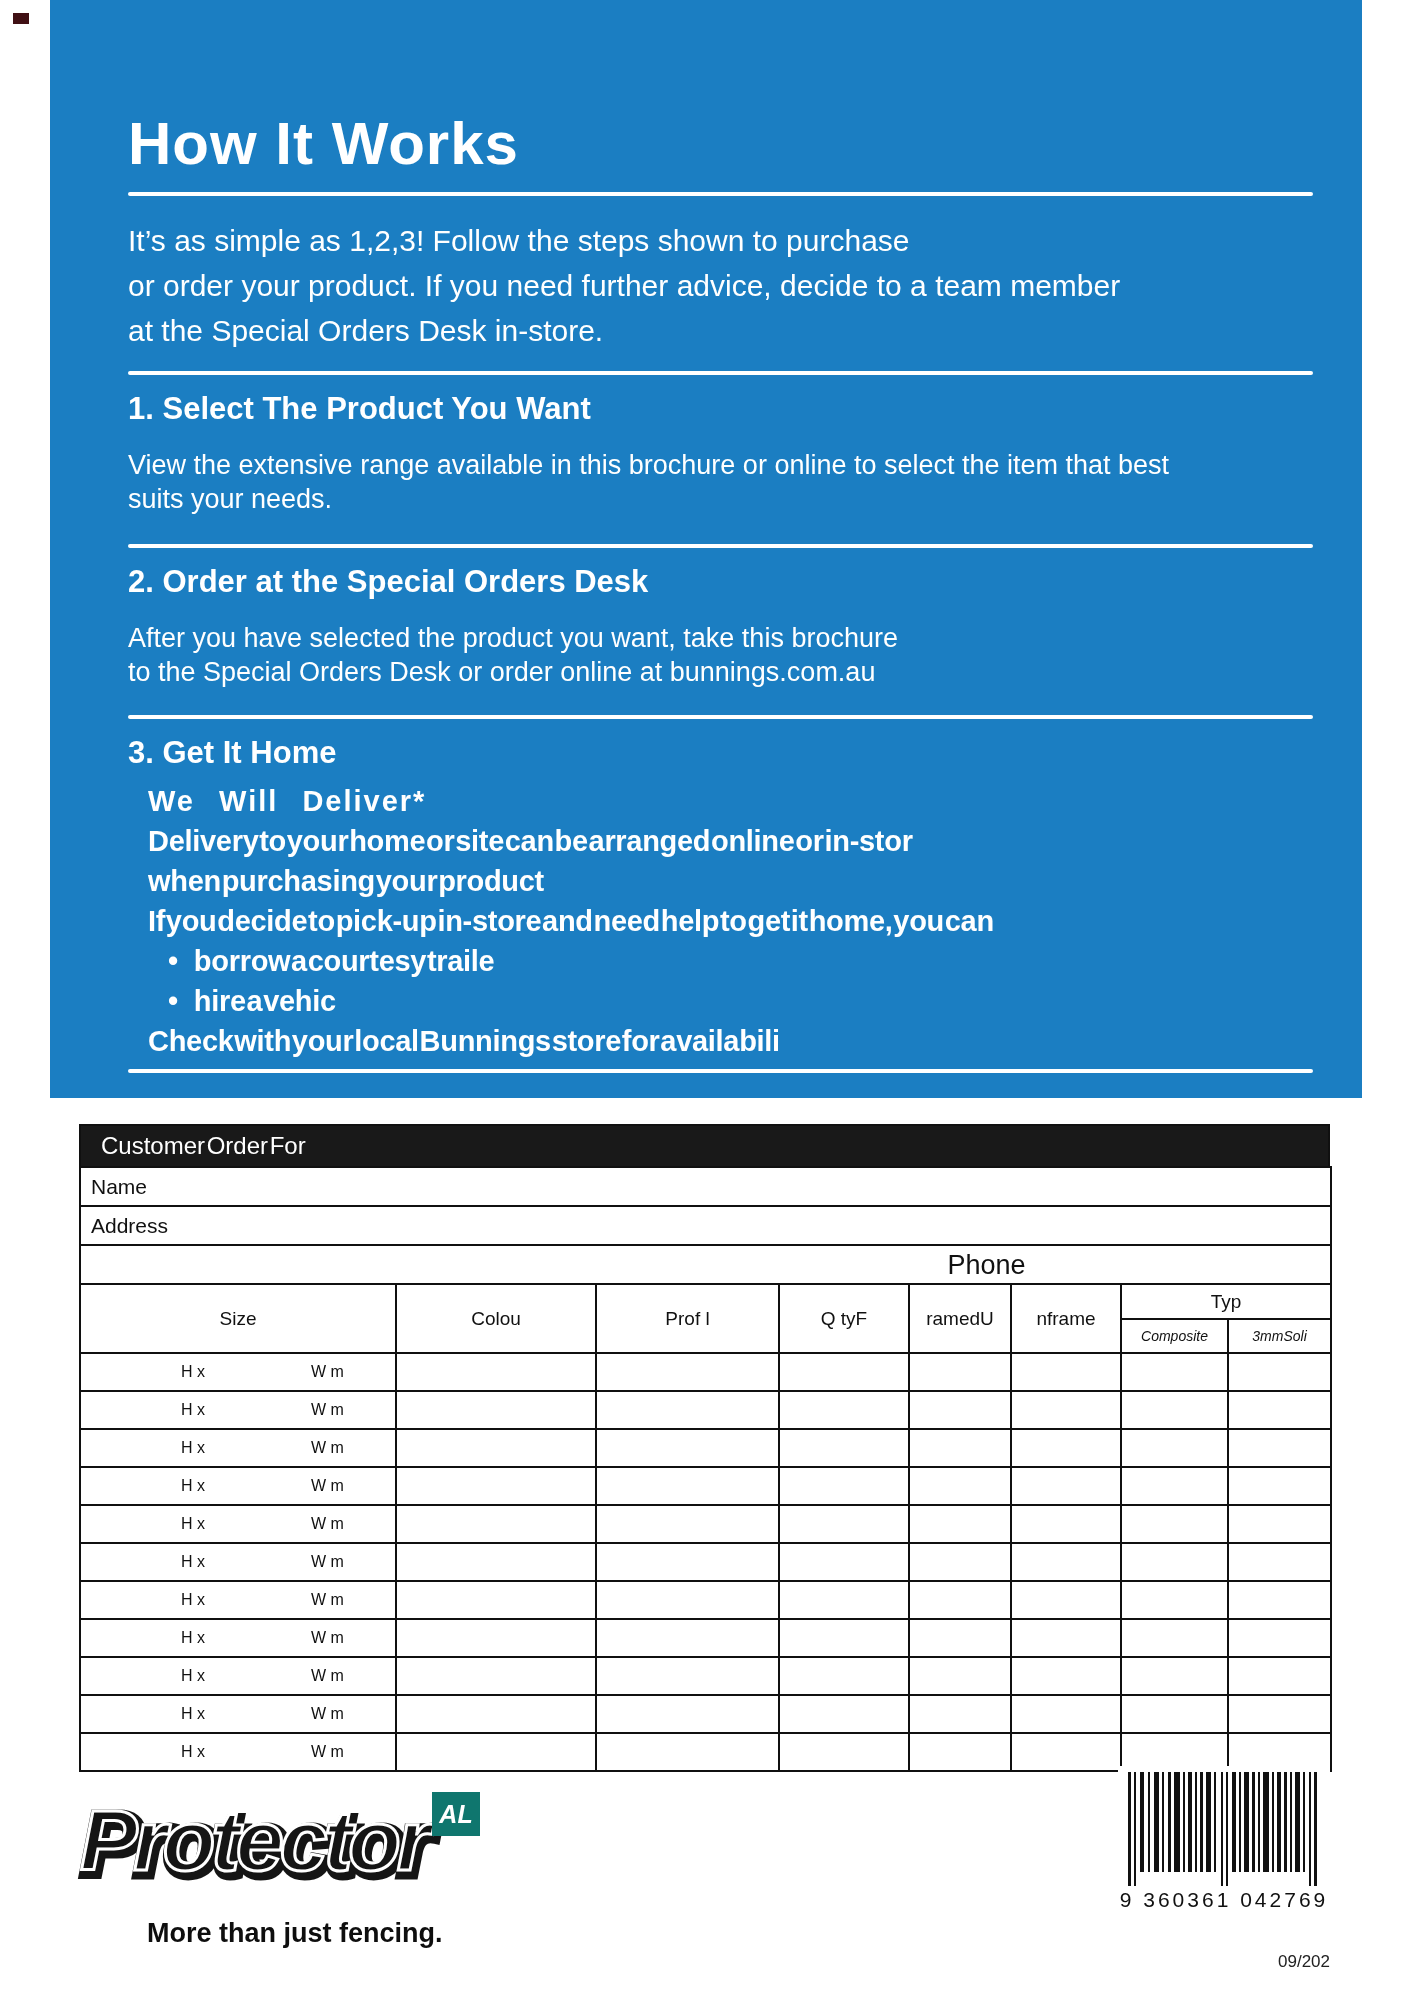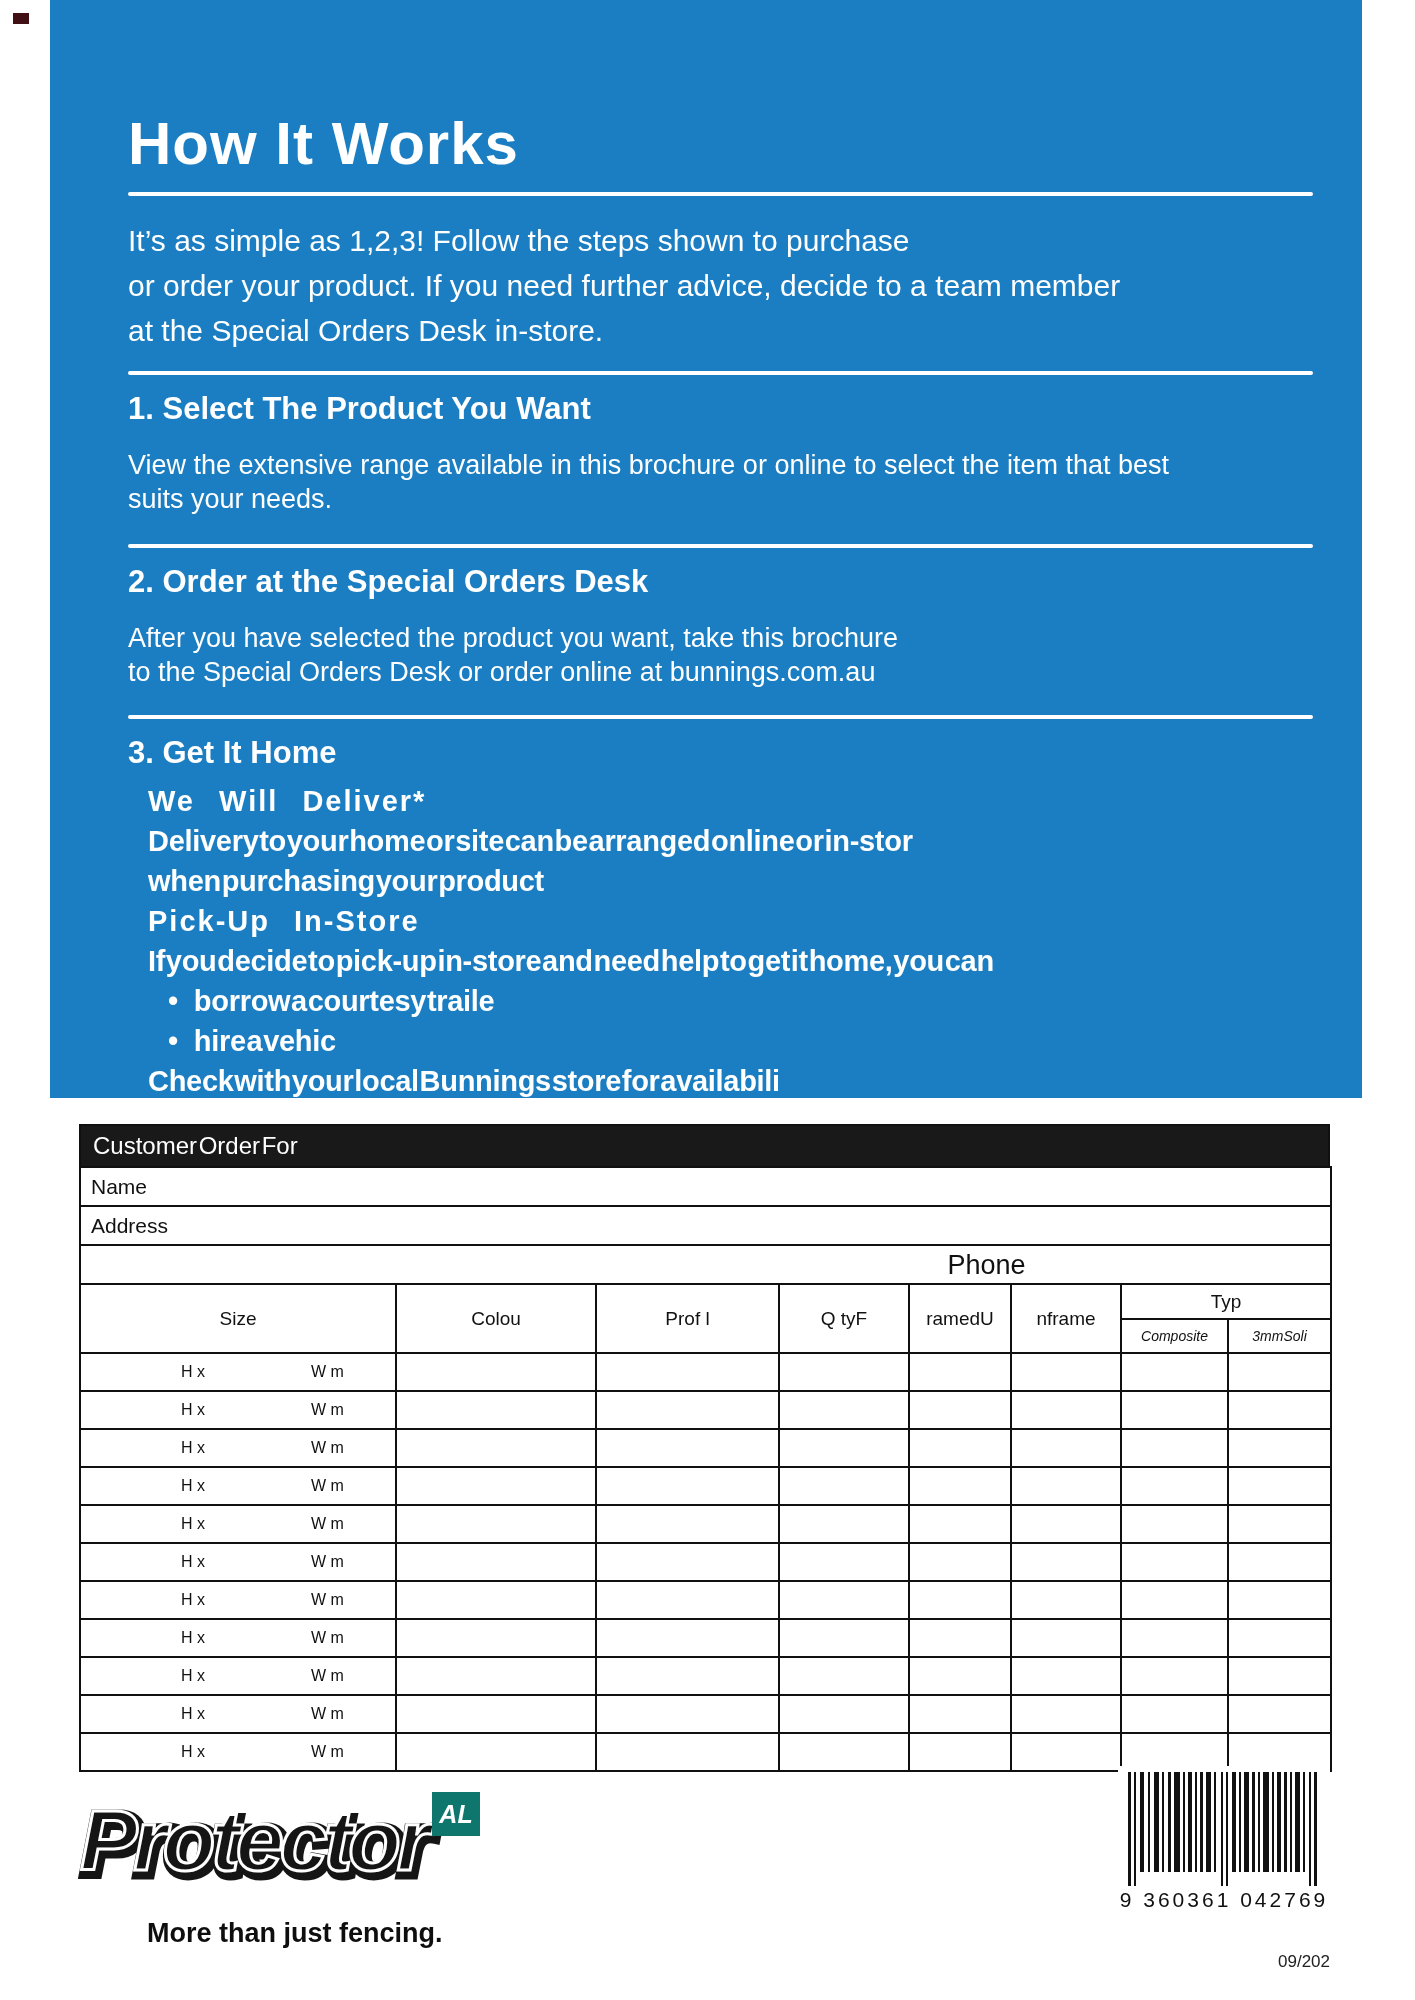--- a/index.html
+++ b/index.html
@@ -33,21 +33,21 @@
   .s3 .line.bullet { margin-left:40px; }
   .s3 .dot { margin-right:16px; }
   .tight { word-spacing:-7px; letter-spacing:-0.3px; }
   .wide  { word-spacing:14px; letter-spacing:2px; }
   .r5 { margin-top:8px; }
 
   
   .order { position:absolute; left:79px; top:1124px; width:1251px; color:#111; }
   .order-head {
     background:#191919; color:#ffffff; height:42px; box-sizing:border-box;
-    display:flex; align-items:center; padding-left:12px;
+    display:flex; align-items:center; padding-left:20px;
     font-size:24px; word-spacing:-5px; border:2px solid #101010; border-bottom:none;
   }
   table.order-table { border-collapse:collapse; width:1251px; table-layout:fixed; }
   .order-table td, .order-table th { border:2px solid #101010; padding:0; }
   tr.meta td { height:37px; font-size:21px; padding-left:10px; text-align:left; font-weight:400;margin-top:24px; }
   td.phone-cell { position:relative; height:40px; }
   .phone-label { position:absolute; left:72.5%; top:50%; transform:translate(-50%,-50%); font-size:27px; }
   .order-table th { font-weight:400; font-size:19px; text-align:center; }
   tr.cols th { height:33px; }
   tr.cols.sub th { height:32px; font-size:14px;font-style:italic; }
@@ -101,21 +101,20 @@
     <div>After you have selected the product you want, take this brochure</div>
     <div>to the Special Orders Desk or order online at bunnings.com.au</div>
   </div>
   <div class="rule r4"></div>
 
   <div class="step-h">3. Get It Home</div>
   <div class="s3">
     <div class="line wide">We Will Deliver*</div>
     <div class="line tight">Delivery to your home or site can be arranged online or in-stor</div>
     <div class="line tight">when purchasing your product</div>
-    <div class="line wide">Pick-Up In-Store</div>
     <div class="line tight">If you decide to pick-up in-store and need help to get it home, you can</div>
     <div class="line bullet tight">
       <span class="dot">•</span><span>borrow a courtesy traile</span>
     </div>
     <div class="line bullet tight">
       <span class="dot">•</span><span>hire a vehic</span>
     </div>
     <div class="line tight">Check with your local Bunnings store for availabili</div>
   </div>
   <div class="rule r5"></div>

